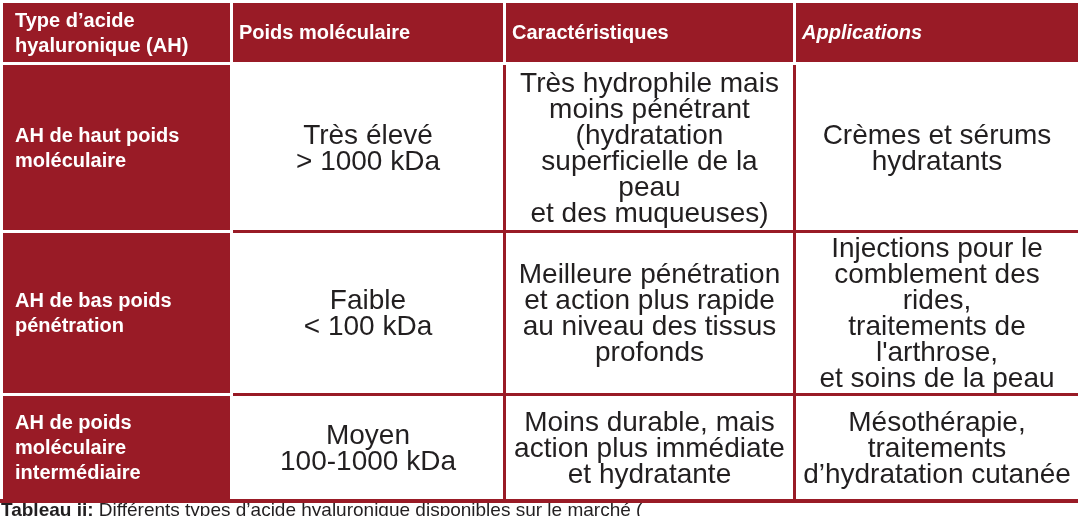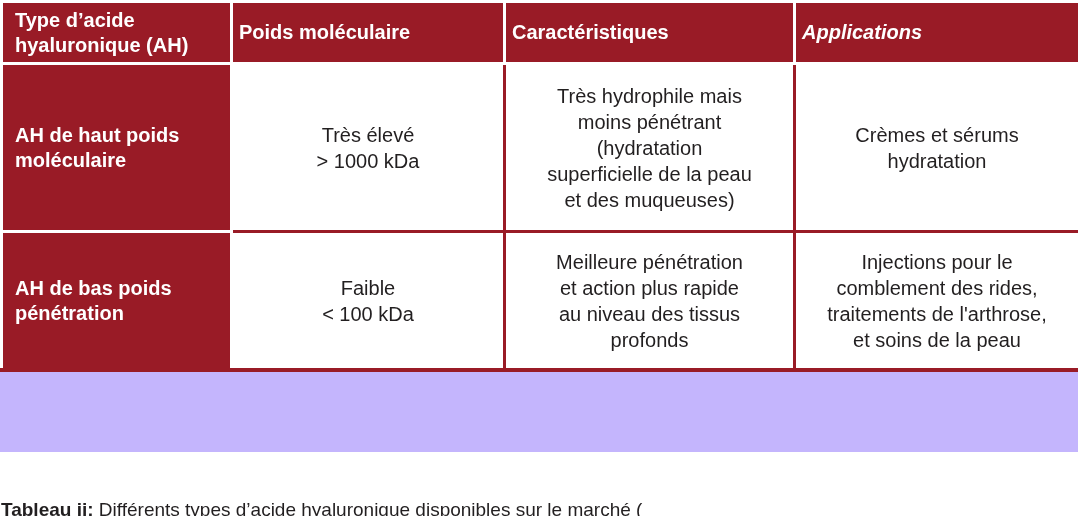--- a/index.html
+++ b/index.html
@@ -10,22 +10,22 @@
   body {
     width: 1078px;
     height: 516px;
     overflow: hidden;
     font-family: "Liberation Sans", "DejaVu Sans", sans-serif;
     color: #221f20;
   }
   .page {
     position: relative;
     width: 1078px;
-    height: 452px;
-    background: #c4b5fd;
+    height: 367px;
+    background: #eab308;
   }
   table.ha-table {
     border-collapse: collapse;
     table-layout: fixed;
     width: 1078px;
     box-shadow: 0 0 0 1px #991b26; 
   }
   th, td {
     border: 3px solid;
     padding: 2px 6px;
@@ -45,21 +45,21 @@
   }
   .red-cell.left {
     text-align: left;
     padding-left: 12px;
   }
   
   .white-cell {
     background: #ffffff;
     color: #221f20;
     font-weight: 400;
-    font-size: 20px;
+    font-size: 28px;
     line-height: 26px;
     text-align: center;
     border-color: #991b26; 
   }
   
   thead th { border-top-color: #991b26; }
   thead th:last-child { border-right-color: #991b26; font-style: italic; }
   tbody tr:last-child .red-cell { border-bottom-color: #991b26; }
   
   tr.r-header { height: 62px; }
@@ -104,36 +104,49 @@
         <td class="red-cell left">AH de haut poids
 moléculaire</td>
         <td class="white-cell">Très élevé
 &gt; 1000 kDa</td>
         <td class="white-cell">Très hydrophile mais
 moins pénétrant
 (hydratation
 superficielle de la peau
 et des muqueuses)</td>
         <td class="white-cell">Crèmes et sérums
-hydratation</td>
+hydratants</td>
       </tr>
       <tr class="r-2">
         <td class="red-cell left">AH de bas poids
 pénétration</td>
         <td class="white-cell">Faible
 &lt; 100 kDa</td>
         <td class="white-cell">Meilleure pénétration
 et action plus rapide
 au niveau des tissus
 profonds</td>
         <td class="white-cell">Injections pour le
 comblement des rides,
 traitements de l'arthrose,
 et soins de la peau</td>
       </tr>
+      <tr class="r-3">
+        <td class="red-cell left">AH de poids
+moléculaire
+intermédiaire</td>
+        <td class="white-cell">Moyen
+100-1000 kDa</td>
+        <td class="white-cell">Moins durable, mais
+action plus immédiate
+et hydratante</td>
+        <td class="white-cell">Mésothérapie,
+traitements
+d’hydratation cutanée</td>
+      </tr>
     </tbody>
   </table>
 
   <div class="caption">
     <span class="cap-label">Tableau ii:</span><span> Différents types d’acide hyaluronique disponibles sur le marché (</span>
   </div>
 
 </div>
 
 </body></html>

